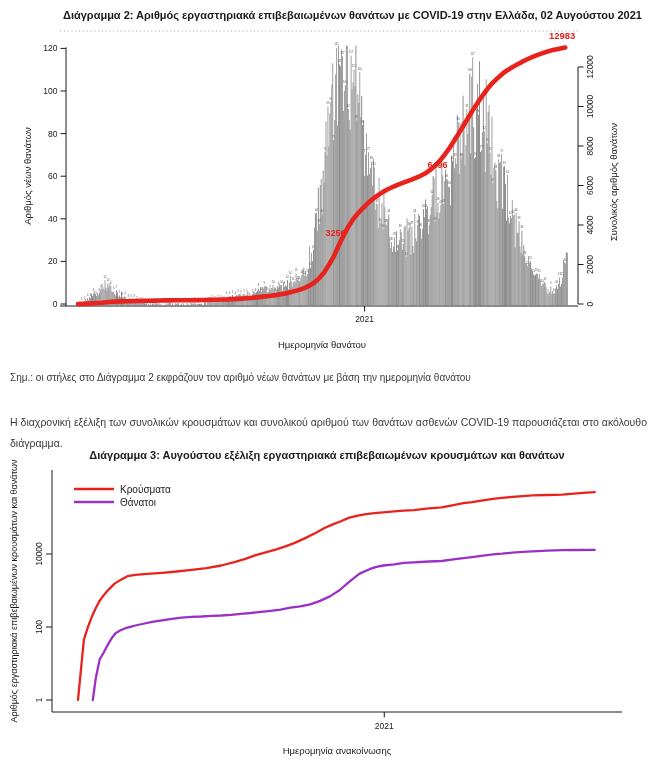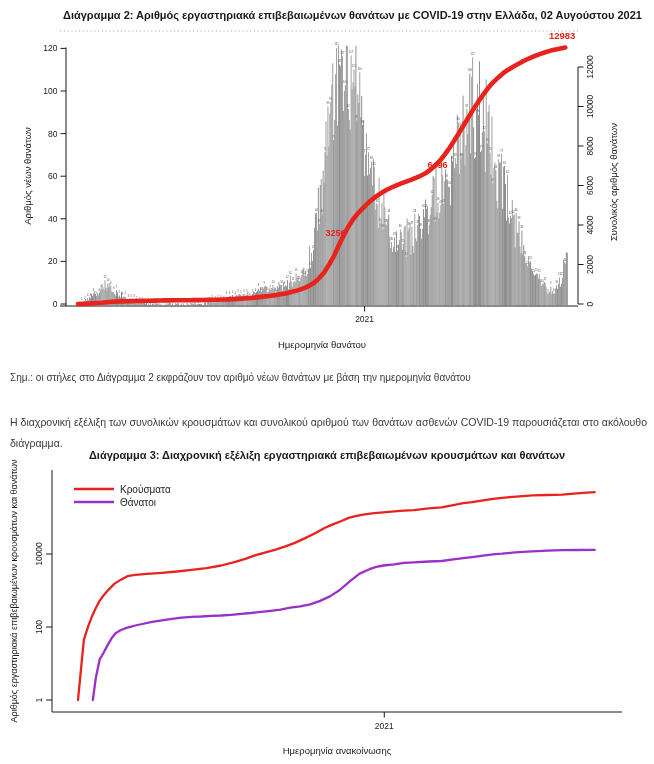--- a/index.html
+++ b/index.html
@@ -722,13 +722,13 @@
       <line x1="74" y1="489" x2="114" y2="489" stroke="#e8231d" stroke-width="2.3"></line>
       <text x="120" y="492.5" font-size="10" fill="#222222">Κρούσματα</text>
       <line x1="74" y1="502" x2="114" y2="502" stroke="#9b30c9" stroke-width="2.3"></line>
       <text x="120" y="505.5" font-size="10" fill="#222222">Θάνατοι</text>
     </g>
   </svg>
 
 <div class="abs c2title">Διάγραμμα 2: Αριθμός εργαστηριακά επιβεβαιωμένων θανάτων με COVID-19 στην Ελλάδα, 02 Αυγούστου 2021</div>
 <div class="abs note1">Σημ.: οι στήλες στο Διάγραμμα 2 εκφράζουν τον αριθμό νέων θανάτων με βάση την ημερομηνία θανάτου</div>
 <div class="abs note2">Η διαχρονική εξέλιξη των συνολικών κρουσμάτων και συνολικού αριθμού των θανάτων ασθενών COVID-19 παρουσιάζεται στο ακόλουθο διάγραμμα.</div>
-<div class="abs c3title">Διάγραμμα 3: Διαχρονική εξέλιξη εργαστηριακά επιβεβαιωμένων κρουσμάτων και θανάτων</div>
+<div class="abs c3title">Διάγραμμα 3: Αυγούστου εξέλιξη εργαστηριακά επιβεβαιωμένων κρουσμάτων και θανάτων</div>
 
 </body></html>

